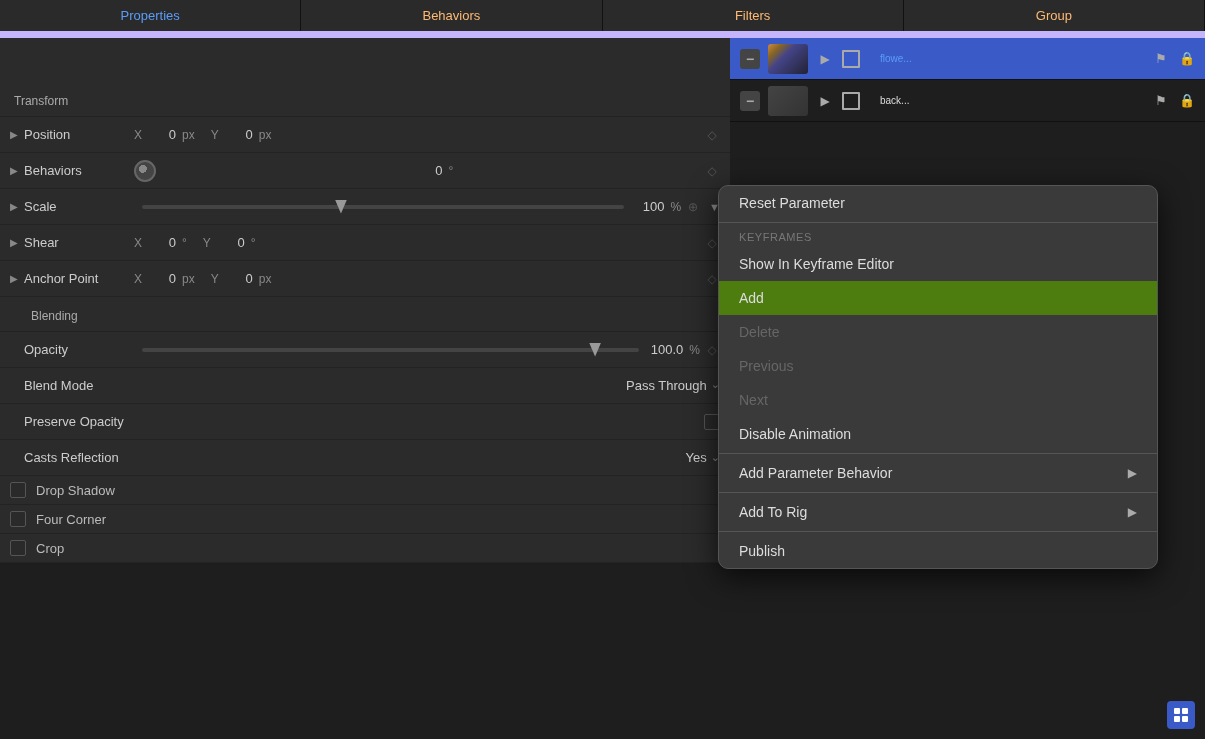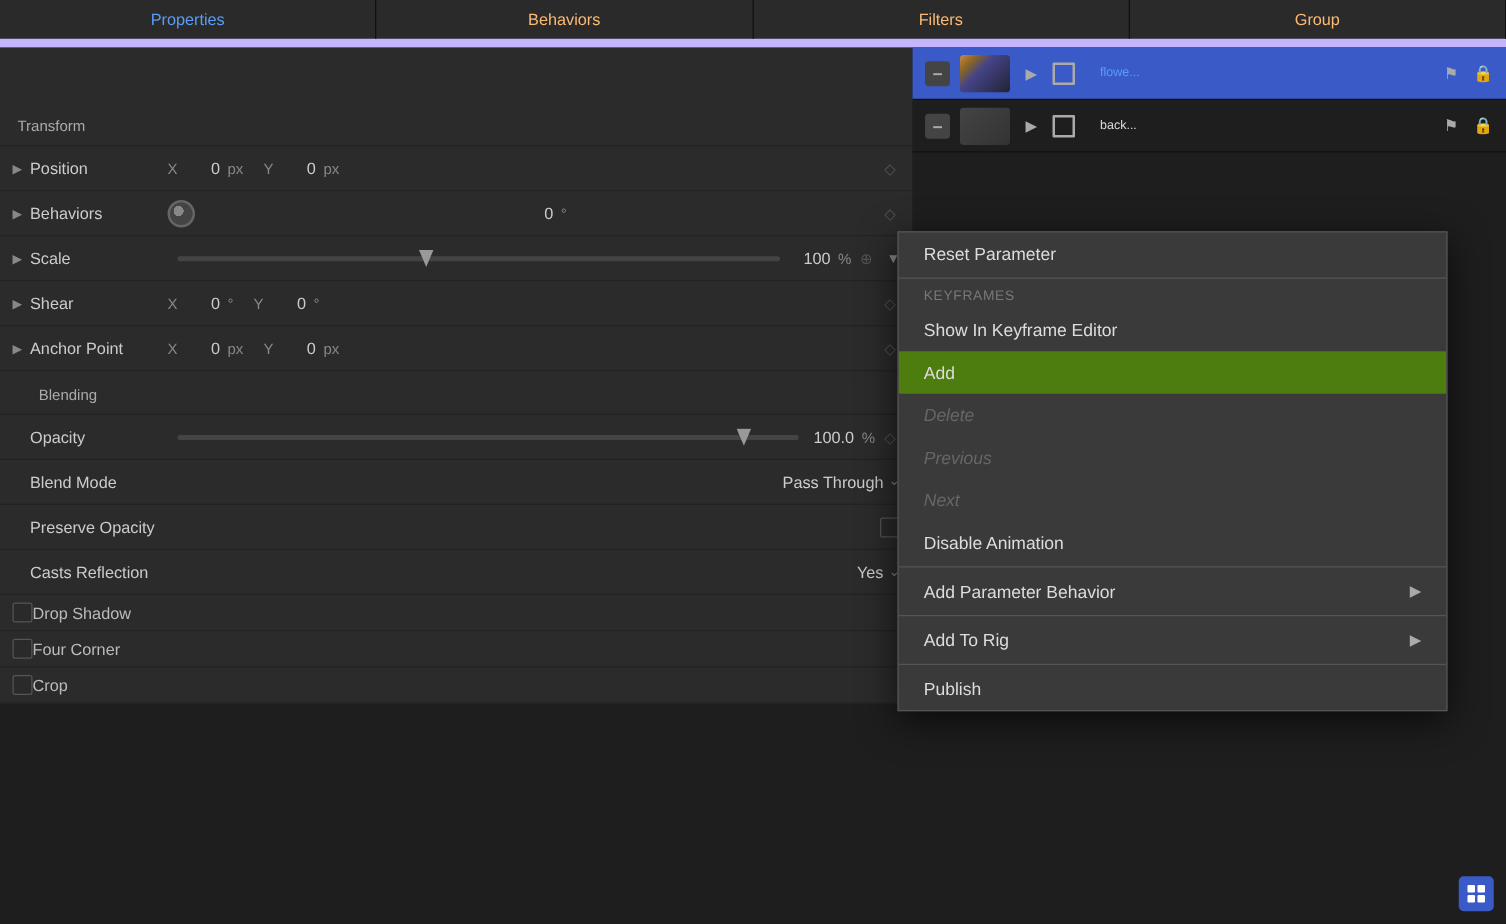--- a/index.html
+++ b/index.html
@@ -200,20 +200,21 @@
       align-items: center;
       gap: 4px;
     }
 
     
     .checkbox-row {
       display: flex;
       align-items: center;
       padding: 6px 10px;
       border-bottom: 1px solid #232323;
+      gap: 10px;
     }
     .checkbox-row .cb {
       width: 16px;
       height: 16px;
       border: 1px solid #555;
       border-radius: 2px;
       background: #2a2a2a;
       flex-shrink: 0;
     }
     .checkbox-row .cb-label {
@@ -325,41 +326,40 @@
       height: 739px;
       pointer-events: none;
     }
     .context-menu {
       position: absolute;
       top: 185px;
       left: 718px;
       width: 440px;
       background: #3a3a3a;
       border: 1px solid #555;
-      border-radius: 0;
+      border-radius: 10px;
       overflow: hidden;
       box-shadow: 0 8px 30px rgba(0,0,0,0.7);
       pointer-events: all;
     }
     .ctx-item {
       padding: 9px 20px;
       color: #ddd;
       font-size: 14px;
       cursor: pointer;
       display: flex;
       align-items: center;
       justify-content: space-between;
     }
     .ctx-item.highlighted {
       background: #4d7c0f;
     }
     .ctx-item.disabled {
       color: #666;
       cursor: default;
-      font-style: italic;
     }
     .ctx-separator {
       height: 1px;
       background: #555;
       margin: 2px 0;
     }
     .ctx-section-label {
       padding: 6px 20px 4px;
       color: #777;
       font-size: 11px;

